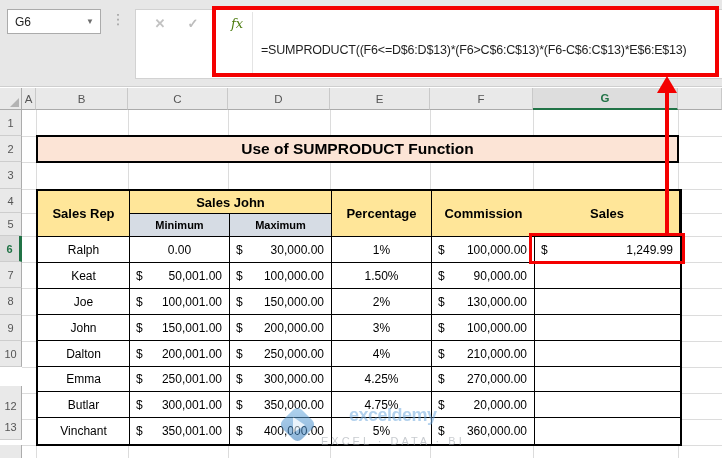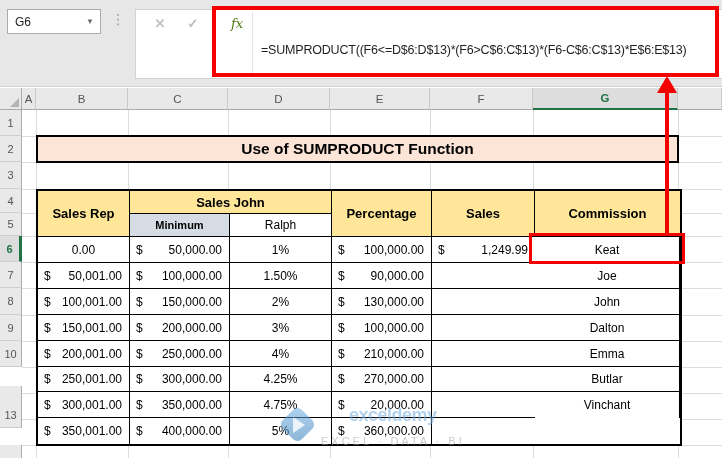--- a/index.html
+++ b/index.html
@@ -106,21 +106,21 @@
   <div class="rowhdr" style="top:162px;height:27px;">3</div>
   <div class="rowhdr" style="top:189px;height:24px;">4</div>
   <div class="rowhdr" style="top:213px;height:23px;">5</div>
   <div class="rowhdr sel" style="top:236px;height:26px;">6</div>
   <div class="rowhdr" style="top:262px;height:26px;">7</div>
   <div class="rowhdr" style="top:288px;height:27px;">8</div>
   <div class="rowhdr" style="top:315px;height:26px;">9</div>
   <div class="rowhdr" style="top:341px;height:26px;text-align:center;">10</div>
   <div class="rowhdr" style="top:386px;height:26px;">11</div>
   <div class="rowhdr" style="top:393px;height:26px;">12</div>
-  <div class="rowhdr" style="top:402px;height:26px;">13</div>
+  <div class="rowhdr" style="top:414px;height:26px;">13</div>
   <div class="rowhdr" style="top:445px;height:13px;border-bottom:none;"></div>
 
   <div class="vline" style="left:36px;"></div>
   <div class="vline" style="left:128px;"></div>
   <div class="vline" style="left:228px;"></div>
   <div class="vline" style="left:330px;"></div>
   <div class="vline" style="left:430px;"></div>
   <div class="vline" style="left:533px;"></div>
   <div class="vline" style="left:678px;"></div>
   <div class="hline" style="top:136px;"></div>
@@ -137,32 +137,33 @@
   <div class="hline" style="top:419px;"></div>
   <div class="hline" style="top:445px;"></div>
 
   <div class="title-banner">Use of SUMPRODUCT Function</div>
 
   <div class="xtable">
 
     <div class="tc hc rspan">Sales Rep</div>
     <div class="tc hc cspan">Sales John</div>
     <div class="tc hc rspan">Percentage</div>
+    <div class="tc hc rspan lastc">Commission</div>
     <div class="tc hc rspan">Sales</div>
-    <div class="tc hc rspan lastc">Commission</div>
     <div class="tc sh">Minimum</div>
+    <div class="tc sh">Maximum</div>
 
     <div class="tc">Ralph</div>
     <div class="tc money cval">
         <span></span>
         <span>0.00</span>
       </div>
     <div class="tc money">
         <span>$</span>
-        <span>50,000.00</span>
+        <span>30,000.00</span>
       </div>
     <div class="tc">1%</div>
     <div class="tc money">
         <span>$</span>
         <span>100,000.00</span>
       </div>
     <div class="tc money lastc">
         <span>$</span>
         <span>1,249.99</span>
       </div>

